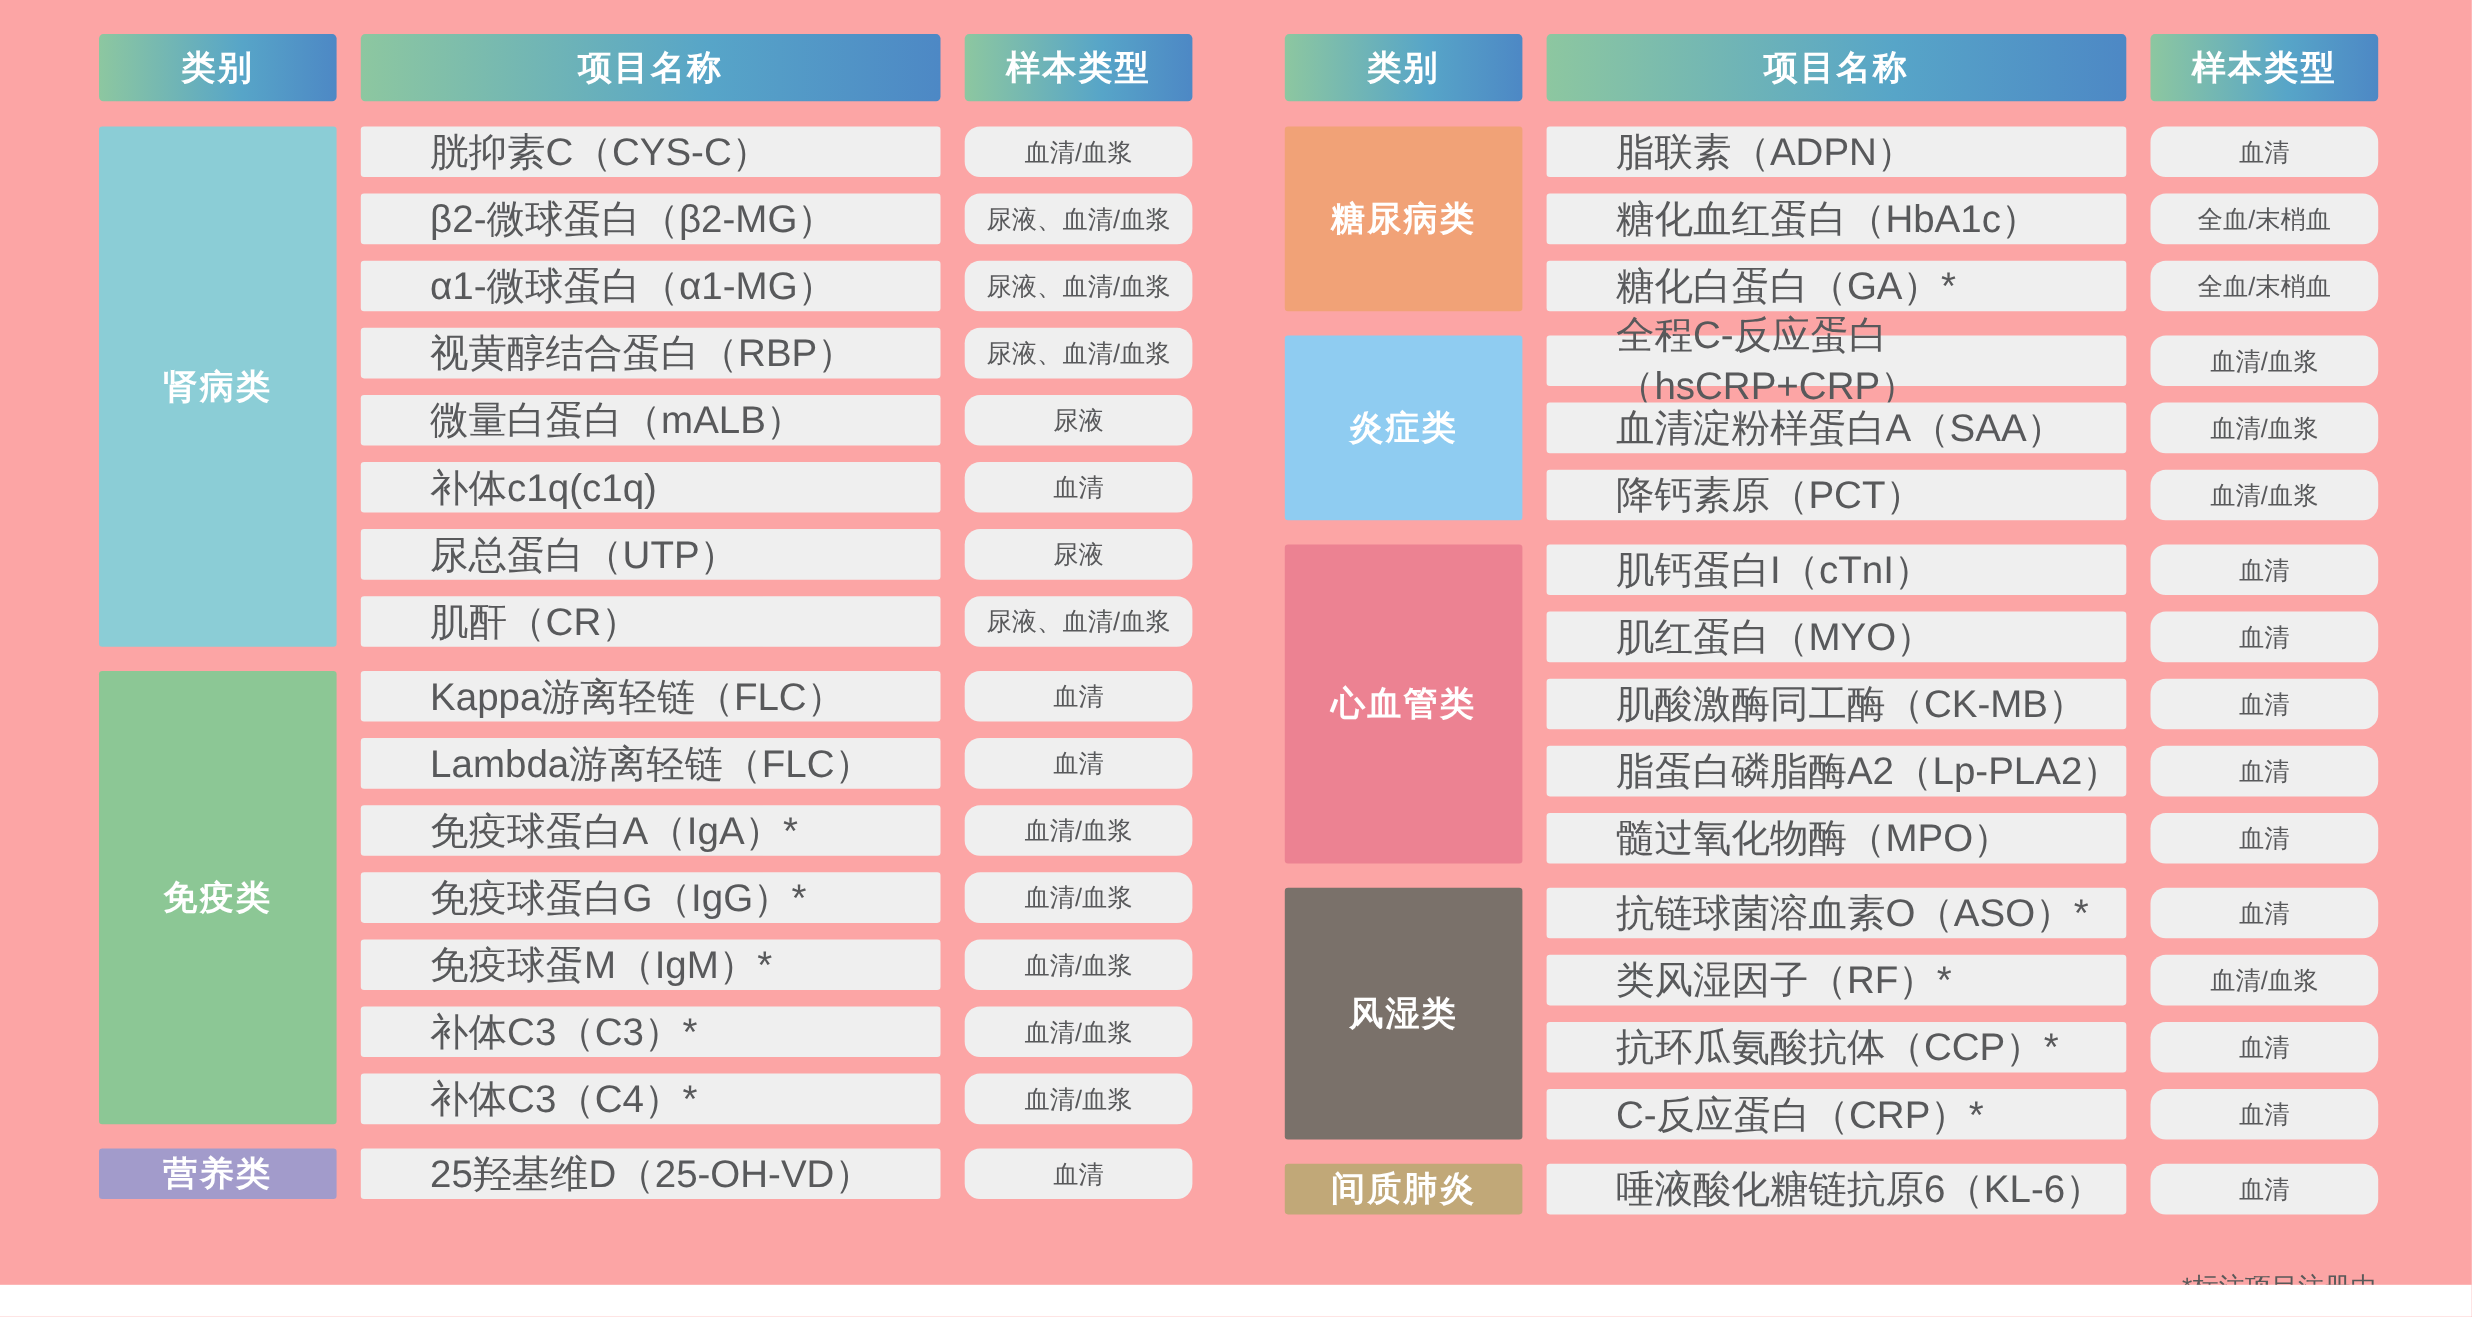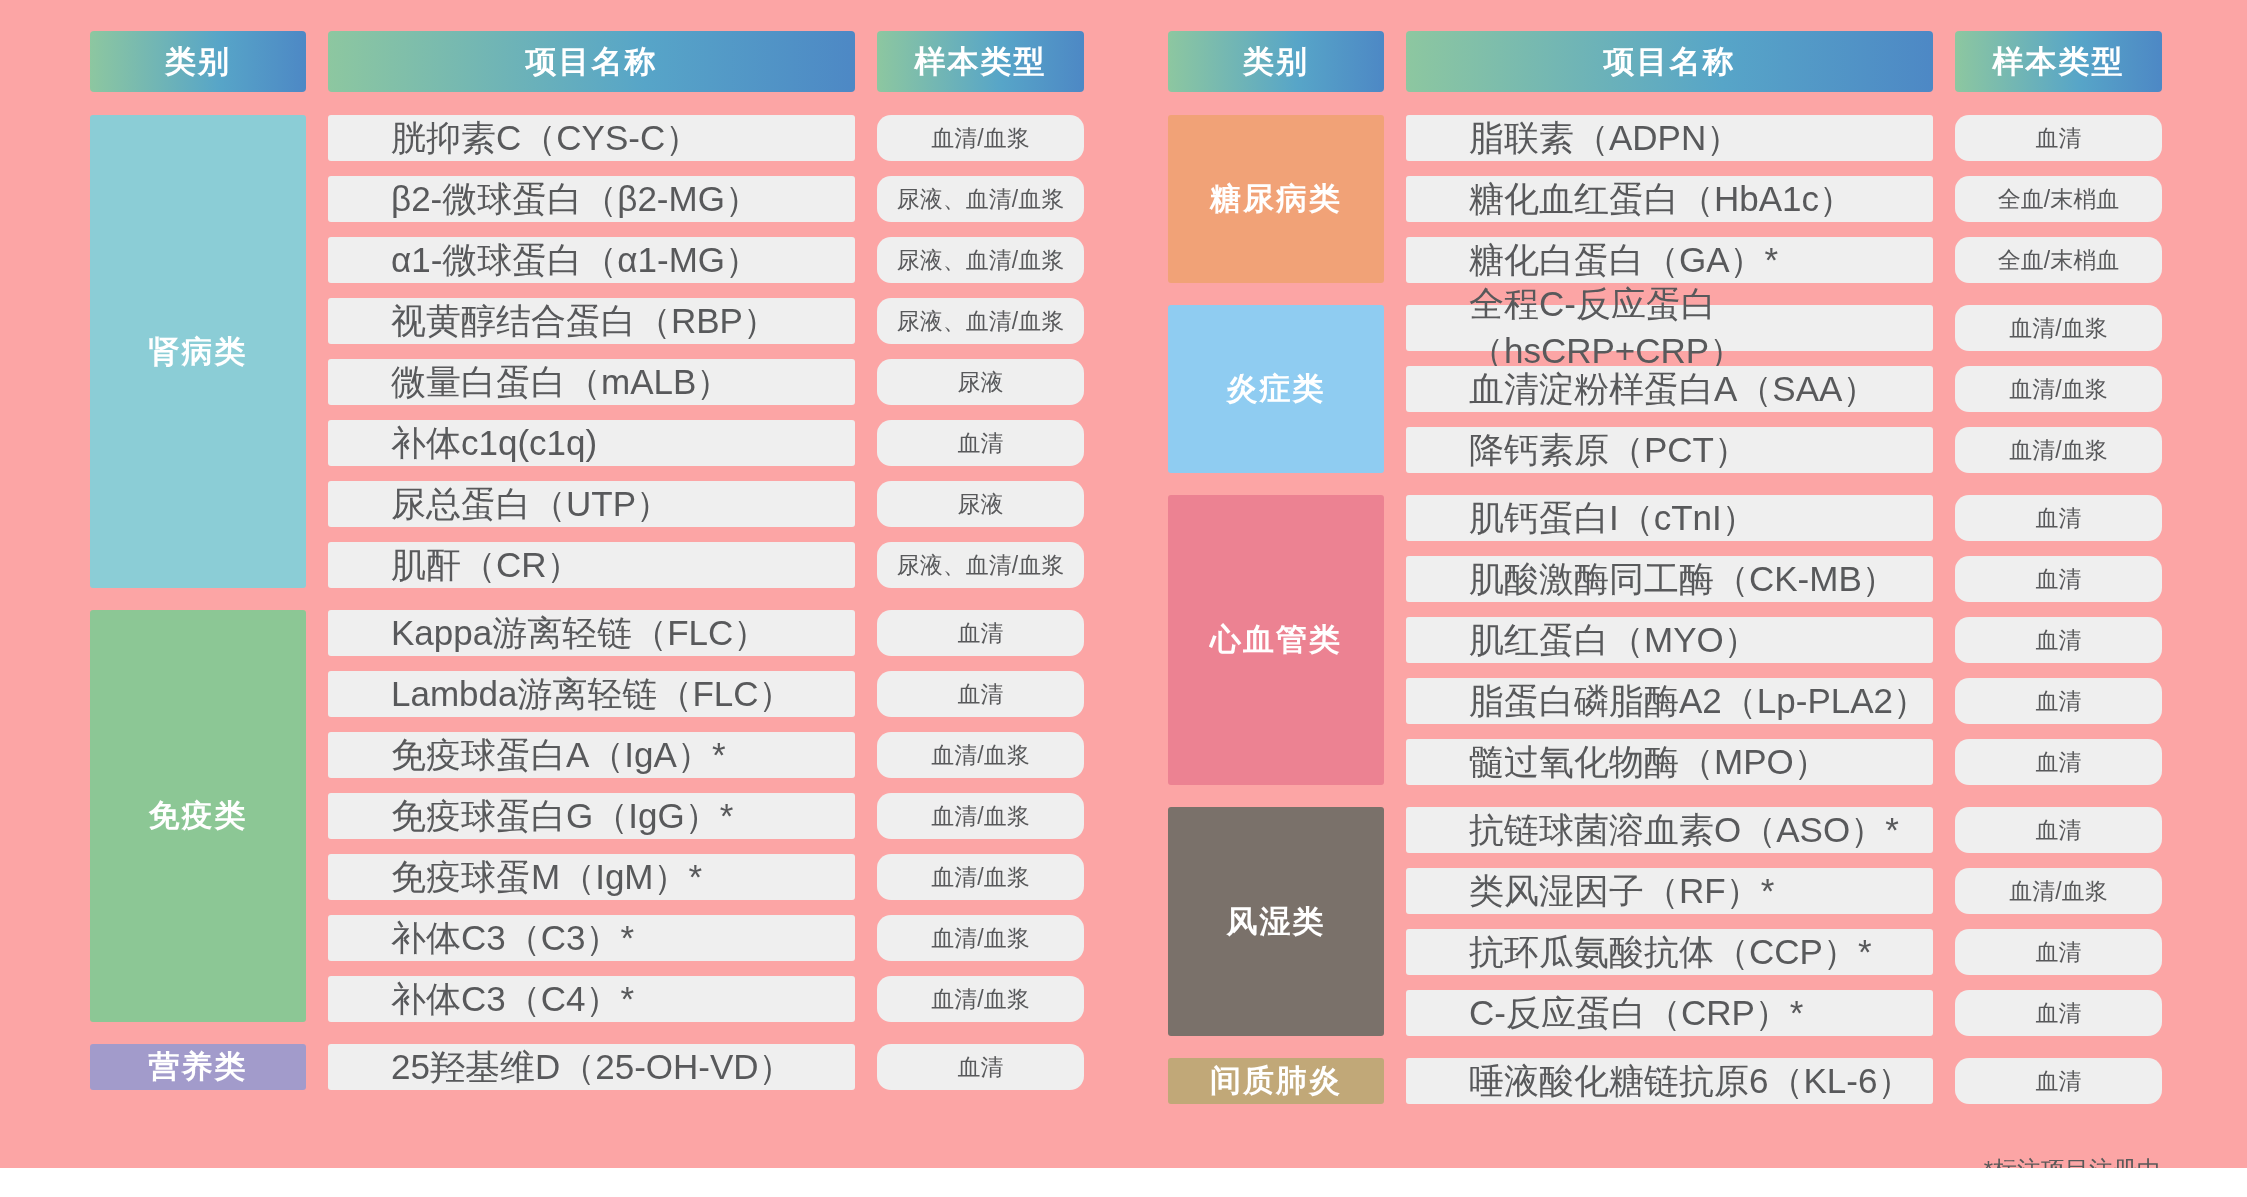--- a/index.html
+++ b/index.html
@@ -188,22 +188,22 @@
     <div class="samples-col">
               <div class="sample-cell">血清/血浆</div>
               <div class="sample-cell">血清/血浆</div>
               <div class="sample-cell">血清/血浆</div>
             </div>
   </div>
           <div class="group-row">
     <div class="category-cell" style="background: rgb(236, 130, 146);">心血管类</div>
     <div class="items-col">
               <div class="item-cell">肌钙蛋白I（cTnI）</div>
+              <div class="item-cell">肌红蛋白（MYO）</div>
               <div class="item-cell">肌酸激酶同工酶（CK-MB）</div>
-              <div class="item-cell">肌红蛋白（MYO）</div>
               <div class="item-cell">脂蛋白磷脂酶A2（Lp-PLA2）</div>
               <div class="item-cell">髓过氧化物酶（MPO）</div>
             </div>
     <div class="samples-col">
               <div class="sample-cell">血清</div>
               <div class="sample-cell">血清</div>
               <div class="sample-cell">血清</div>
               <div class="sample-cell">血清</div>
               <div class="sample-cell">血清</div>
             </div>

